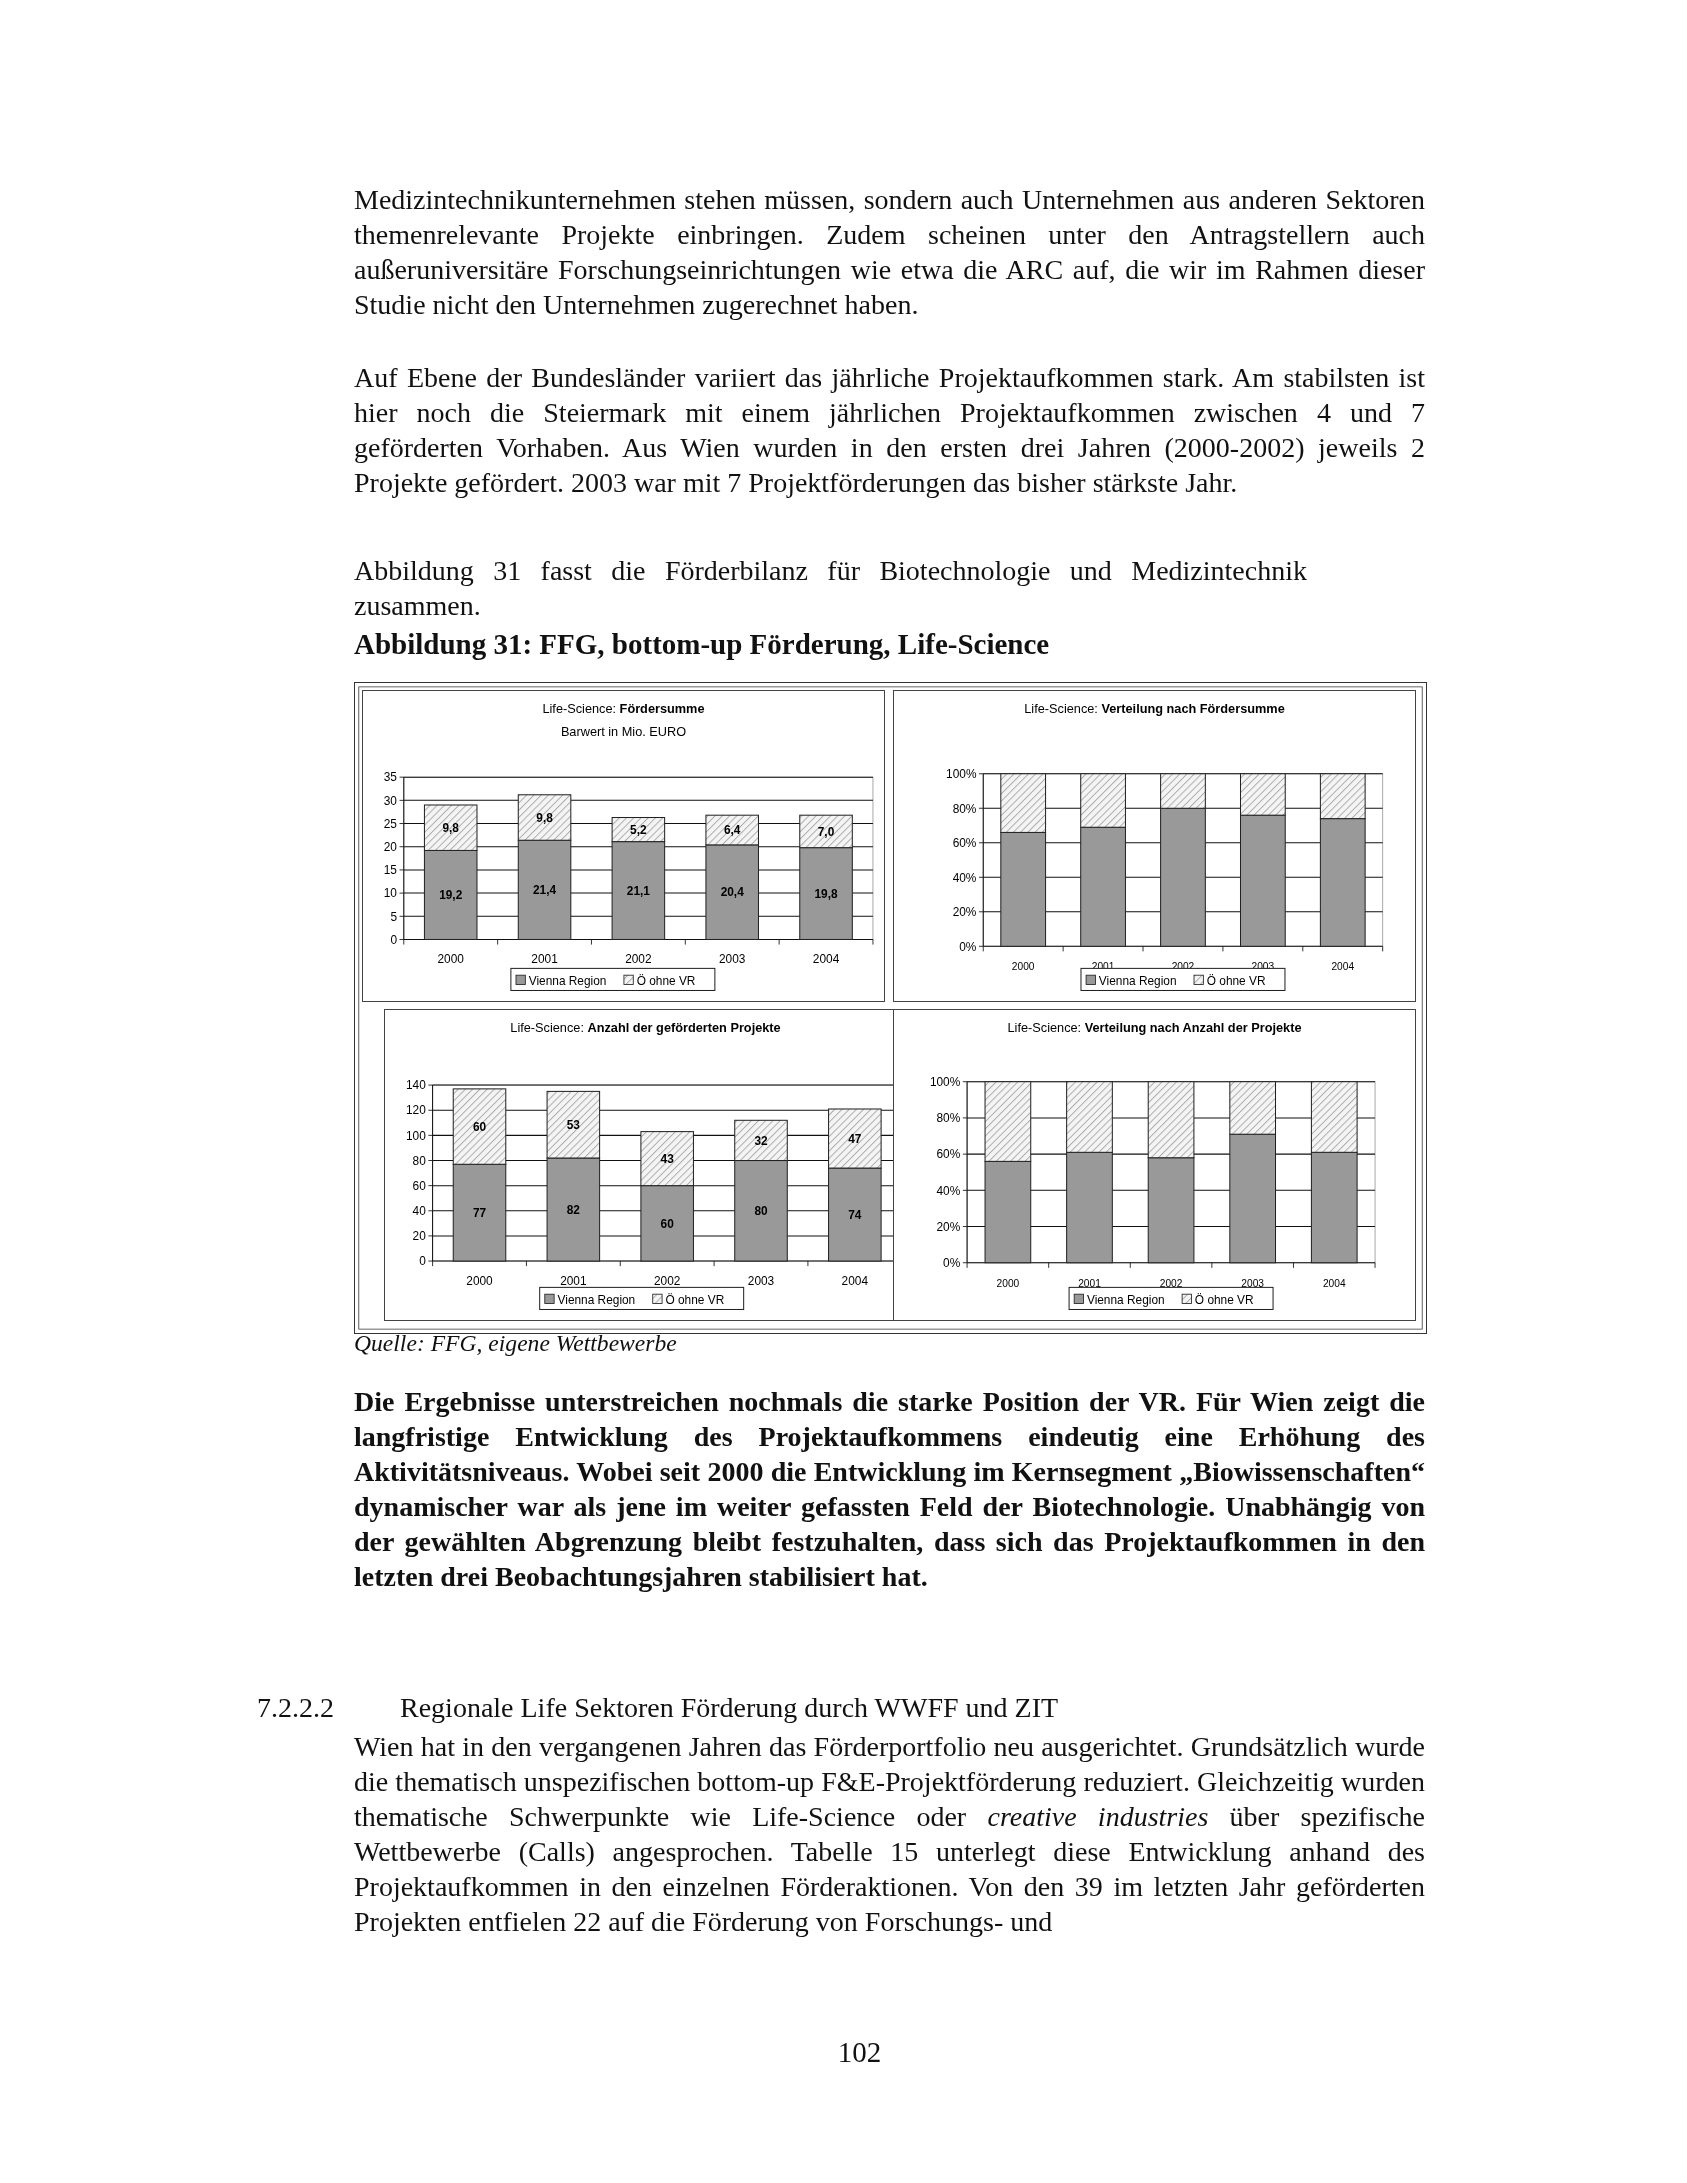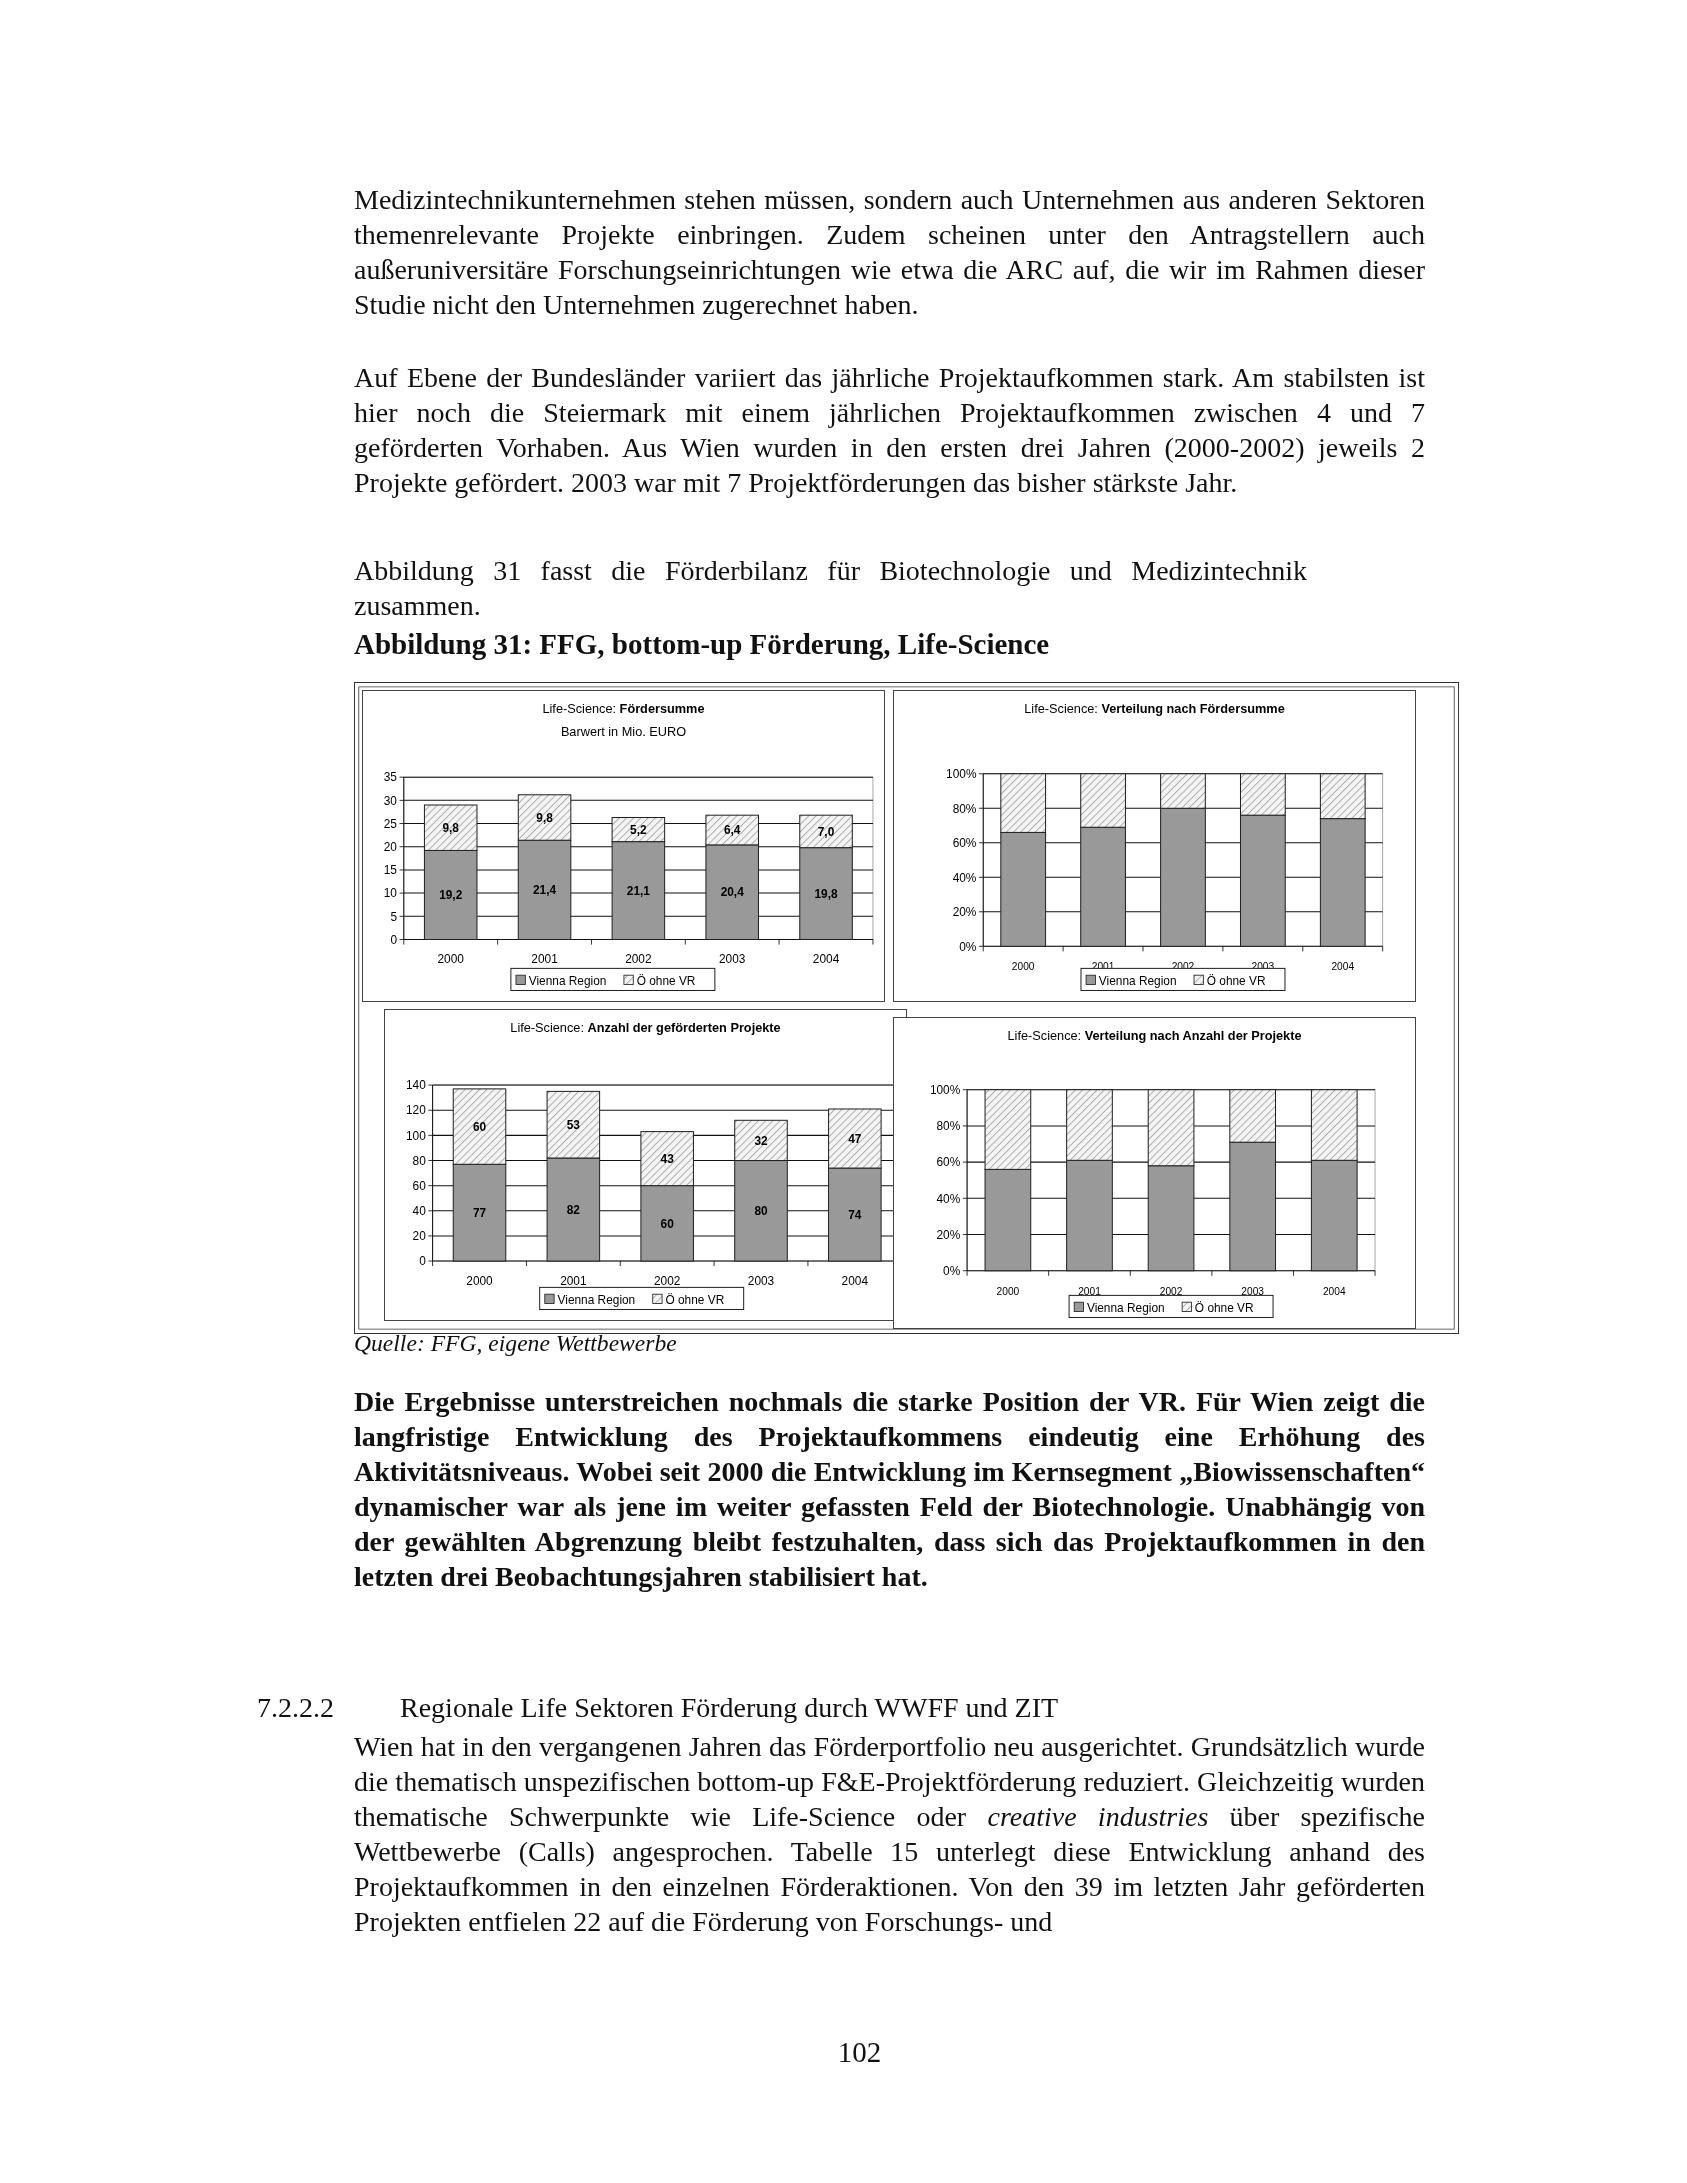--- a/index.html
+++ b/index.html
@@ -1,21 +1,21 @@
 <!DOCTYPE html>
 <html style="font-size:13.5px"><head>
 <meta charset="utf-8">
 <style>
   html,body{margin:0;padding:0;background:#fff;}
   body{width:1687px;height:2183px;position:relative;font-family:"Liberation Serif","DejaVu Serif",serif;color:#111;}
   .para{position:absolute;left:354px;width:1071px;font-size:28px;line-height:35px;text-align:justify;}
   .para p{margin:0;}
   .lastline{text-align-last:left;}
   .fig-title{position:absolute;left:354px;top:628px;font-size:29px;font-weight:bold;}
-  .figure{position:absolute;left:354px;top:682px;width:1071px;height:650px;border:1.7px solid #333;box-shadow: inset 0 0 0 3.4px #fff, inset 0 0 0 4.2px #333; padding-left: 32px;}
+  .figure{position:absolute;left:354px;top:682px;width:1071px;height:650px;border:1.7px solid #333;box-shadow: inset 0 0 0 3.4px #fff, inset 0 0 0 4.2px #333;}
   .panel{position:absolute;border:1.7px solid #444;background:#fff;}
   .panel svg{width:100%;height:100%;display:block;}
   .source{position:absolute;left:354px;top:1330px;font-size:23.6px;font-style:italic;}
   .heading{position:absolute;left:257px;top:1692px;font-size:28px;}
   .heading .num{display:inline-block;width:143px;}
   .pagenum{position:absolute;left:16px;width:1687px;top:2036px;text-align:center;font-size:29px;font-weight:normal;}
   svg text{font-family:"Liberation Sans","DejaVu Sans",sans-serif;}
 </style>
 </head>
 <body>
@@ -232,21 +232,21 @@
         <rect x="521.8879999999999" y="116.09285714285713" width="61.82400000000001" height="69.49285714285716" fill="url(#hatch2)" stroke="#222" stroke-width="1.2"></rect>
         <text x="552.8" y="155.83928571428572" text-anchor="middle" font-size="14" font-weight="bold">47</text>
         <text x="552.8" y="323" text-anchor="middle" font-size="14">2004</text>
         <rect x="182" y="326" width="240" height="26" fill="#fff" stroke="#222" stroke-width="1.2"></rect>
         <rect x="188" y="334" width="11" height="11" fill="#999999" stroke="#222"></rect>
         <text x="203" y="345" font-size="14">Vienna Region</text>
         <rect x="315" y="334" width="11" height="11" fill="url(#hatch2)" stroke="#222"></rect>
         <text x="330" y="345" font-size="14">Ö ohne VR</text>
       </svg>
     </div>
-  <div class="panel" style="left:538px;top:334px;width:521px;height:310px;">
+  <div class="panel" style="left:538px;top:326px;width:521px;height:310px;">
       <svg viewBox="0 0 613 364">
         <defs>
           <pattern id="hatch3" width="6" height="6" patternUnits="userSpaceOnUse" patternTransform="rotate(45)">
             <rect width="6" height="6" fill="#f4f4f4"></rect>
             <line x1="0" y1="0" x2="0" y2="6" stroke="#aaaaaa" stroke-width="2.2"></line>
           </pattern>
         </defs>
         <text x="306.5" y="26" text-anchor="middle" font-size="15"><tspan>Life-Science: </tspan><tspan font-weight="bold">Verteilung nach Anzahl der Projekte</tspan></text>
         <rect x="86" y="84" width="480" height="213" fill="none" stroke="#999" stroke-width="1"></rect>
         <line x1="81" x2="86" y1="297" y2="297" stroke="#111"></line>

